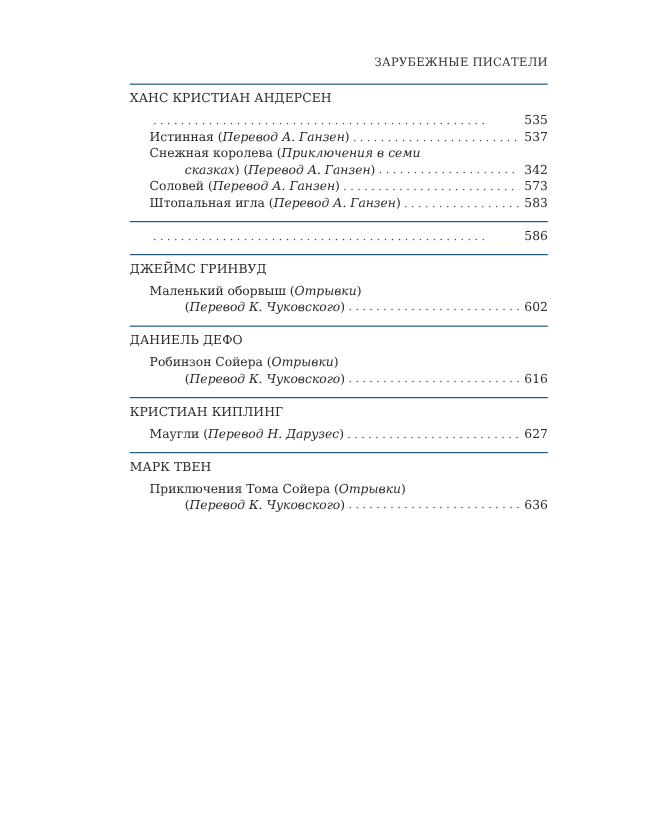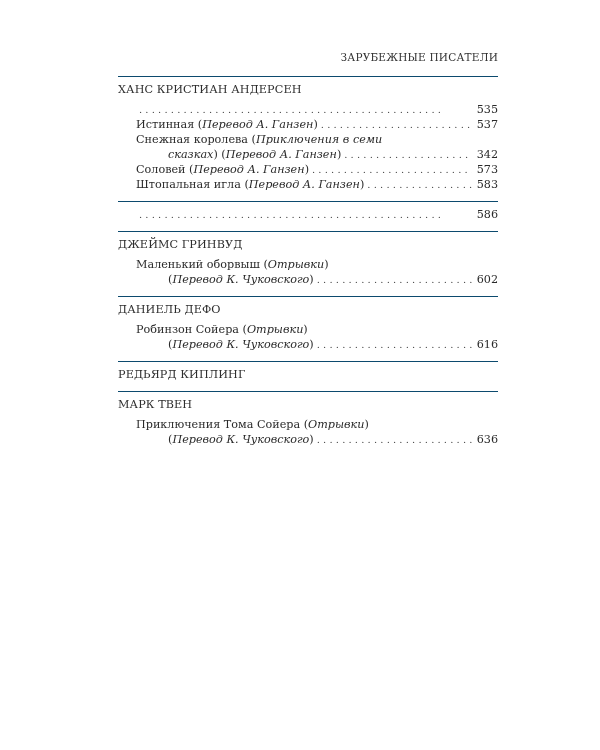--- a/index.html
+++ b/index.html
@@ -117,21 +117,28 @@
       </div>
       <div class="line cont">
         <span class="title">(<span class="it">Перевод К. Чуковского</span>)</span>
         <span class="dots"></span>
         <span class="page-num">616</span>
       </div>
     </div>
   </div>
 
   <div class="author">
-    <div class="author-name">РЕДЬЯРД КИПЛИНГ</div>
+    <div class="author-name">КРИСТИАН КИПЛИНГ</div>
+    <div class="entry">
+      <div class="line">
+        <span class="title"><span>Маугли</span> (<span class="it">Перевод Н. Дарузес</span>)</span>
+        <span class="dots"></span>
+        <span class="page-num">627</span>
+      </div>
+    </div>
   </div>
 
   <div class="author">
     <div class="author-name">МАРК ТВЕН</div>
     <div class="entry">
       <div class="line">
         <span class="title"><span>Приключения Тома Сойера</span> (<span class="it">Отрывки</span>)</span>
       </div>
       <div class="line cont">
         <span class="title">(<span class="it">Перевод К. Чуковского</span>)</span>

